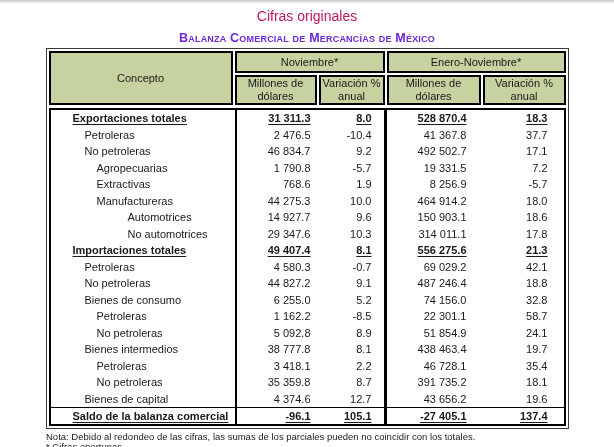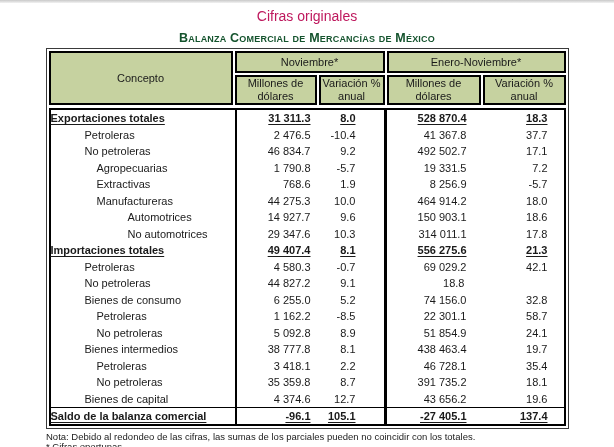--- a/index.html
+++ b/index.html
@@ -5,21 +5,21 @@
   html,body { margin:0; padding:0; }
   body {
     width:614px; height:447px; background:#ffffff;
     font-family:"Liberation Sans", sans-serif; color:#1a1a1a;
     overflow:hidden;
   }
   .top-strip { height:3px; width:614px; background:linear-gradient(#c9c9c9,#f2f2f2); }
   .title { text-align:center; font-size:14px; margin-top:5px; color:#be185d; }
   .subtitle {
     text-align:center; font-size:12.5px; font-weight:bold; margin-top:7px;
-    font-variant:small-caps; letter-spacing:.2px; color:#14532d;
+    font-variant:small-caps; letter-spacing:.2px; color:#6d28d9;
   }
   .table-outer {
     width:-moz-fit-content; width:fit-content; margin:3px auto 0 auto;
     border:1px solid #3a3a3a; padding:2px; background:#fff;
   }
   
   .header-grid {
     display:grid;
     grid-template-columns:184px 82px 66px 94px 83px;
     grid-template-rows:22px 30px;
@@ -40,24 +40,24 @@
   
   .body-box { border:2px solid #000; margin-top:3px; background:#fff; }
   .brow {
     display:grid; grid-template-columns:186px 82px 68px 94px 83px;
     height:16.5px; box-sizing:border-box;
   }
   .c { box-sizing:border-box; display:flex; align-items:center; font-size:11px; white-space:nowrap; }
   .label { border-right:2px solid #000; }
   .num { justify-content:flex-end; }
   .nov-mil { padding-right:8px; }
-  .nov-var { padding-right:28px; border-right:3px solid #000; }
+  .nov-var { padding-right:12px; border-right:3px solid #000; }
   .ene-mil { padding-right:14px; }
   .ene-var { padding-right:16px;align-items:center; }
-  .lvl0 { }
+  .lvl0 { padding-left:22px; }
   .lvl1 { padding-left:34px; }
   .lvl2 { padding-left:46px; }
   .lvl3 { padding-left:77px; }
   .total { font-weight:bold; }
   .total span { text-decoration:underline; text-underline-offset:2px; }
   .sep { border-top:1px solid #000; }
   
   .notes { margin:3px 0 0 46px; font-size:9.5px; line-height:1.15; color:#222; }
 </style>
 </head>
@@ -252,20 +252,23 @@
       <div class="brow">
         <div class="c label lvl1">
           <span>No petroleras</span>
         </div>
         <div class="c num nov-mil">
           <span>44 827.2</span>
         </div>
         <div class="c num nov-var">
           <span>9.1</span>
         </div>
+        <div class="c num ene-mil">
+          <span>487 246.4</span>
+        </div>
         <div class="c num ene-var">
           <span>18.8</span>
         </div>
       </div>
       <div class="brow">
         <div class="c label lvl1">
           <span>Bienes de consumo</span>
         </div>
         <div class="c num nov-mil">
           <span>6 255.0</span>

